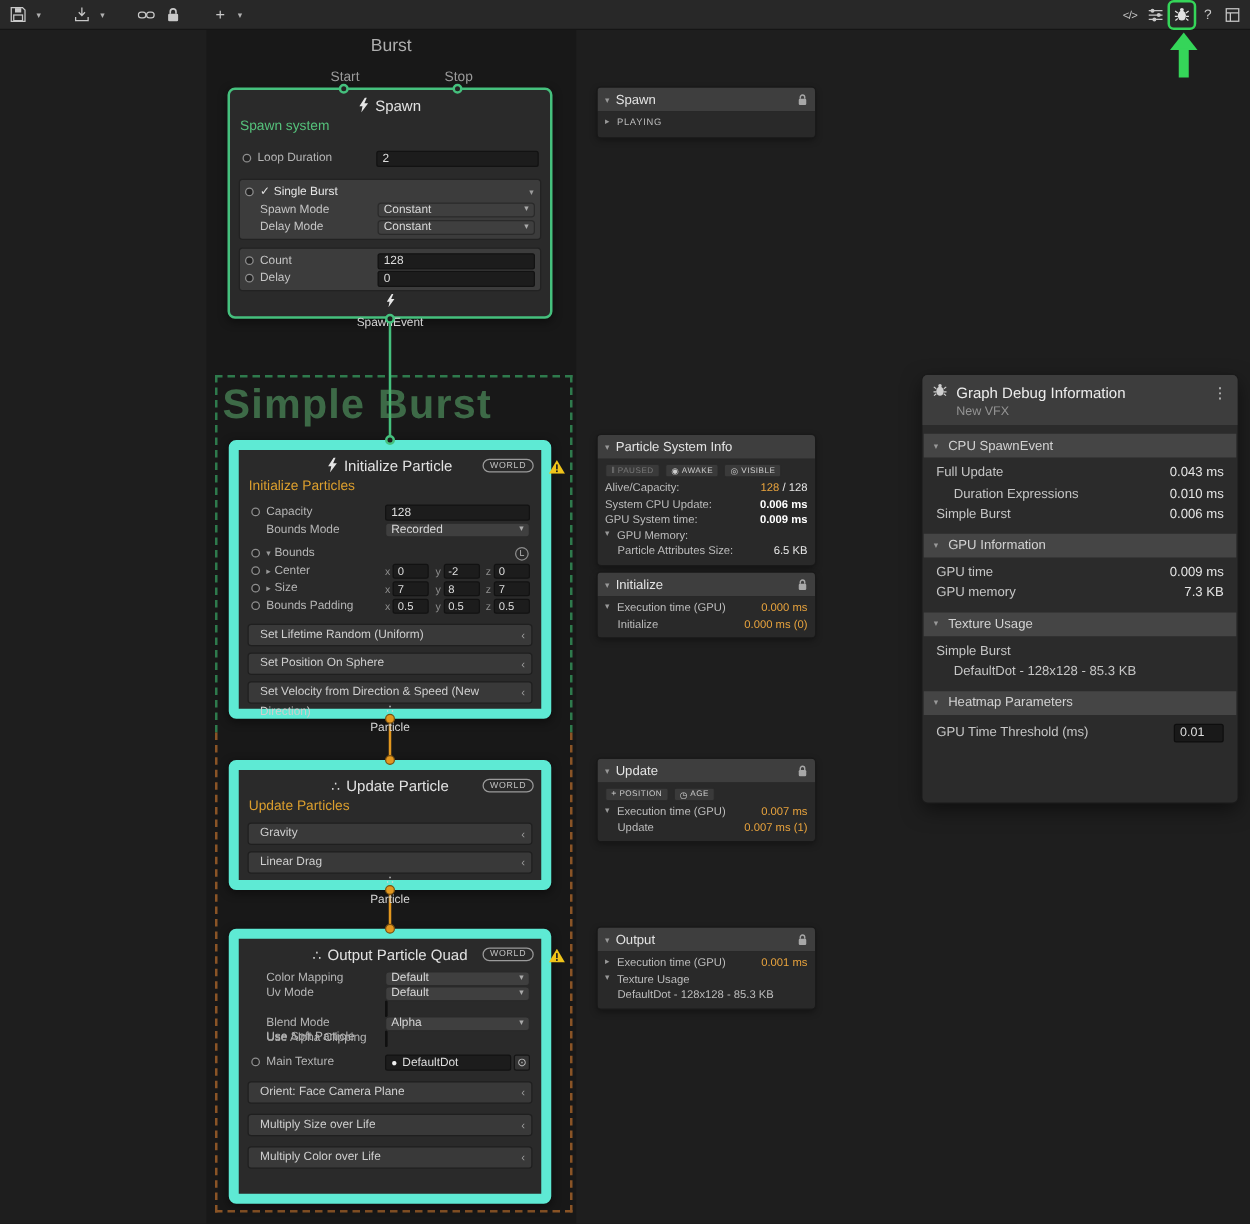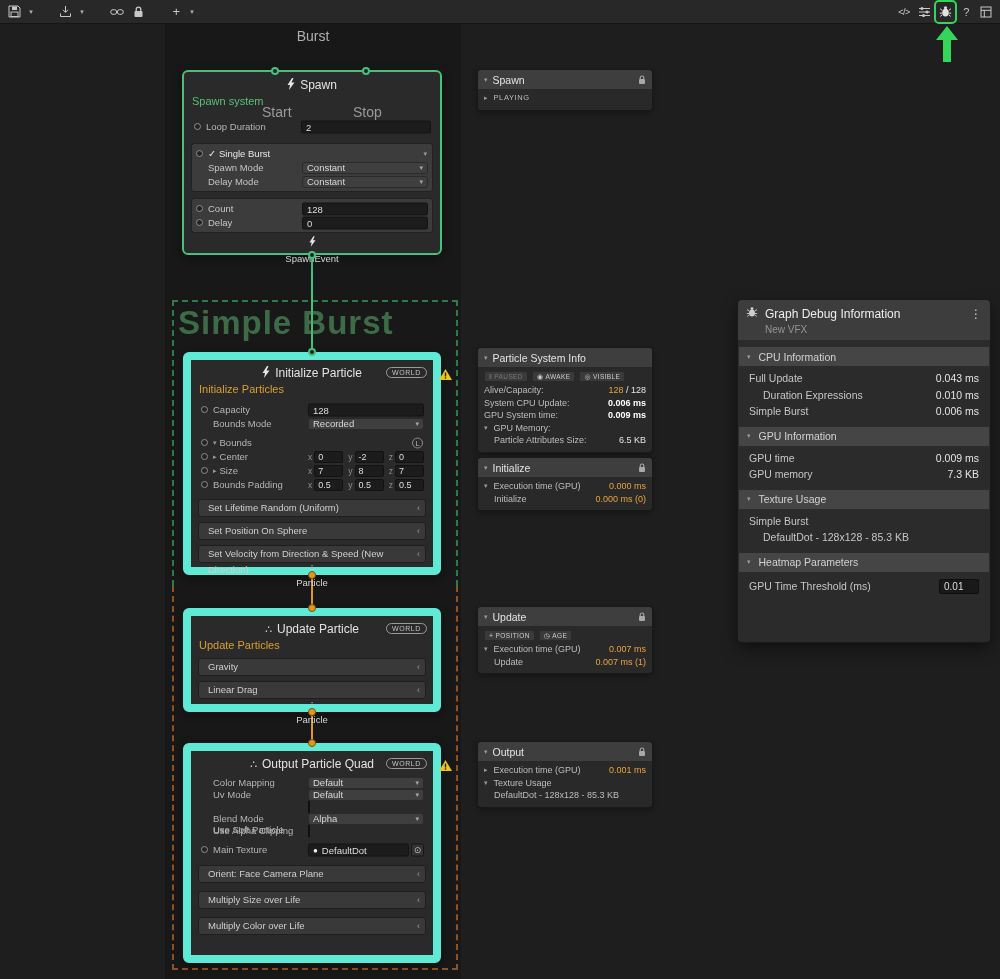--- a/index.html
+++ b/index.html
@@ -57,21 +57,21 @@
 .vfield { flex:1; background:#1c1c1c; border:1px solid #121212; border-radius:2px; color:#dedede; font-size:9px; height:12px; line-height:10px; padding:0 3px; }
 .cb { width:9px; height:9px; background:#1c1c1c; border:1px solid #101010; border-radius:2px; }
 .subbox { margin:0 7px; background:#3c3c3c; border:1px solid #222; border-radius:3px; padding:2px 0 3px; }
 .srow { position:relative; display:flex; align-items:center; height:13px; padding-left:4px; font-size:9.5px; color:#c5c5c5; margin-top:1px; }
 .srow .ctl { left:110px; right:4px; }
 .chev-r { position:absolute; right:5px; color:#9c9c9c; font-size:9px; top:50%; transform:translateY(-50%); }
 .block { position:relative; margin:0 7px 5px; background:#393939; border:1px solid #1f1f1f; border-radius:3px; height:18px; line-height:16px; font-size:9.5px; color:#cfcfcf; padding:0 9px; }
 .nfooter { display:flex; align-items:center; justify-content:center; gap:4px; height:13px; color:#d5d5d5; font-size:9.5px;flex-direction:column; }
 .spacebadge { position:absolute; right:10px; top:50%; transform:translateY(-50%); width:11px; height:11px; border:1px solid #8d8d8d; border-radius:50%; color:#bbb; font-size:7px; display:flex; align-items:center; justify-content:center; }
 .flowport { position:absolute; width:8px; height:8px; border:2px solid #45c07d; border-radius:50%; background:#232323; z-index:4; }
-.flowlabel { position:absolute; font-size:14px; color:#9a9a9a; z-index:4;margin-top:48px; }
+.flowlabel { position:absolute; font-size:11px; color:#9a9a9a; z-index:4; }
 .objwrap { display:flex; gap:2px; align-items:center; }
 .objfield { flex:1; display:flex; align-items:center; gap:4px; background:#1c1c1c; border:1px solid #121212; border-radius:2px; padding:0 4px; height:13px; color:#dedede; font-size:9.5px; }
 .objfield .dot { font-size:8px; color:#f0f0f0; }
 .picker { width:13px; height:13px; background:#333; border:1px solid #151515; border-radius:2px; color:#bbb; font-size:9px; display:flex; align-items:center; justify-content:center; }
 
 
 .opanel { position:absolute; left:478px; width:174px; border-radius:3px; overflow:hidden; box-shadow:0 0 0 1px #191919, 0 2px 6px rgba(0,0,0,0.4); z-index:6; }
 .ohead { background:#3e3e3e; height:19px; display:flex; align-items:center; gap:5px; padding:0 6px; color:#e3e3e3; font-size:10.5px; }
 .ohead .fold { margin:0; }
 .olock { margin-left:auto; display:flex; }
@@ -581,21 +581,21 @@
               <circle cx="6" cy="2.6" r="1.4" fill="#cfcfcf"></circle>
               <path d="M3 5 L1 3.5 M3 7.5 H0.8 M3 9 L1.2 10.5 M9 5 L11 3.5 M9 7.5 H11.2 M9 9 L10.8 10.5" stroke="#cfcfcf" stroke-width="0.9"></path>
             </svg></span>
         <span>Graph Debug Information</span>
         <span class="dkebab">⋮</span>
       </div>
       <div class="dsub">New VFX</div>
     </div>
     <div class="dsect">
       <span class="fold">▾</span>
-      <span>CPU Information</span>
+      <span>CPU SpawnEvent</span>
     </div>
     <div class="drow" style="margin-top:5px;">
       <span>Full Update</span>
       <span class="dval">0.043 ms</span>
     </div>
     <div class="drow">
       <span class="ind">Duration Expressions</span>
       <span class="dval">0.010 ms</span>
     </div>
     <div class="drow">

